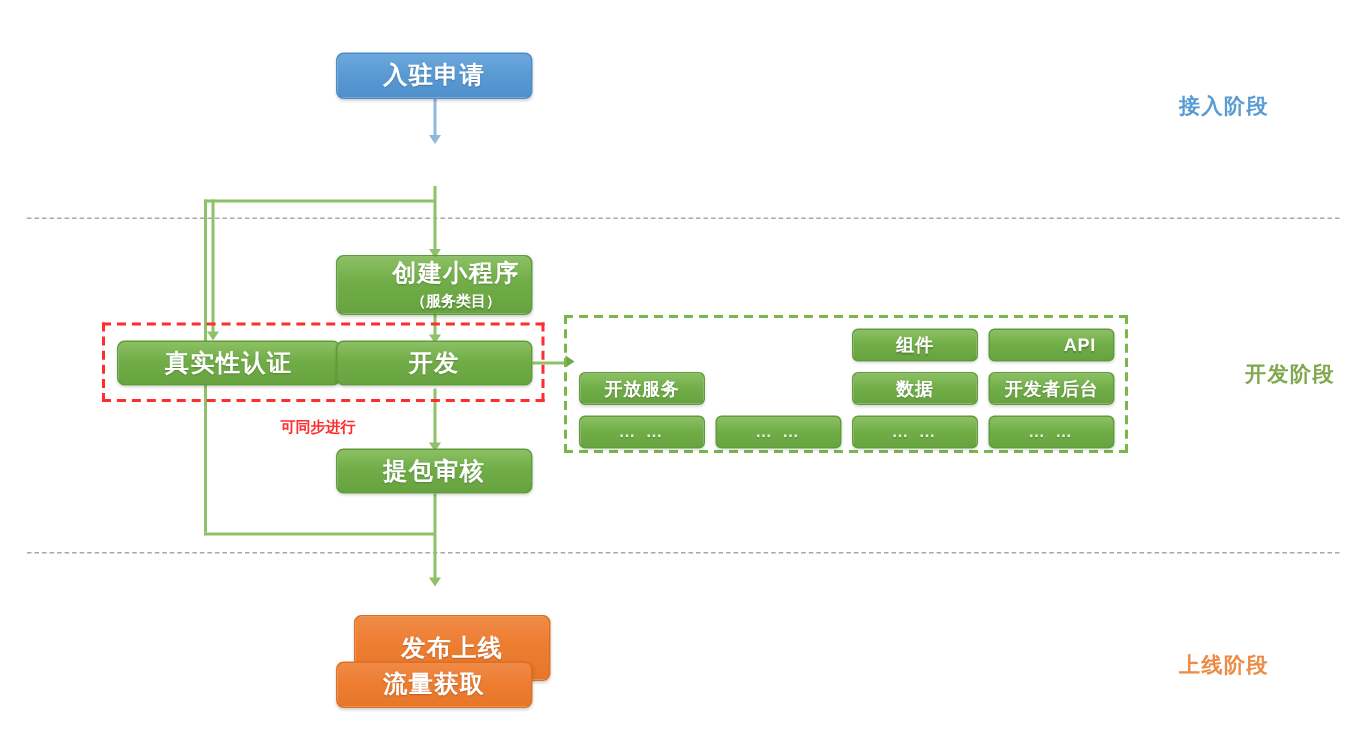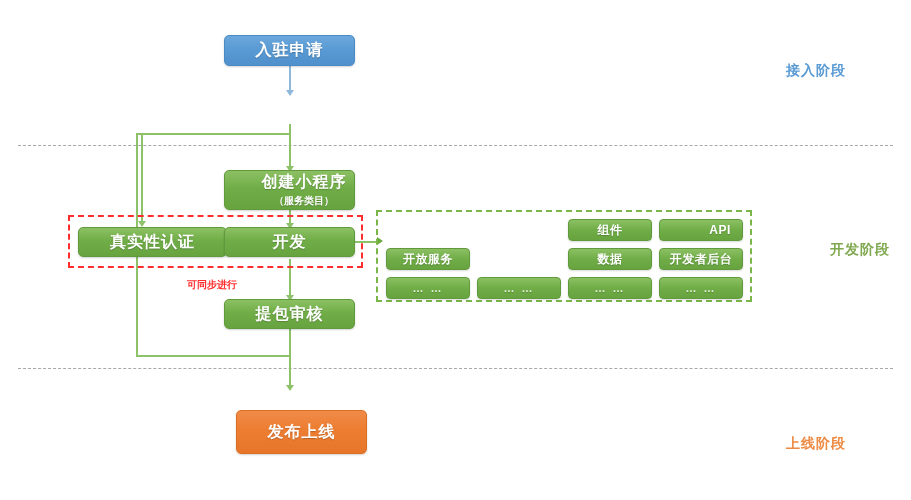--- a/index.html
+++ b/index.html
@@ -191,20 +191,23 @@
   </div>
 
   <div class="node green" style="left:224px;top:299px;width:131px;height:30px;">
     <span>提包审核</span>
   </div>
 
   <div class="node orange" style="left:236px;top:390px;width:131px;height:44px;margin-top:20px;">
     <span>发布上线</span>
   </div>
 
+  <div class="node orange" style="left:224px;top:441px;width:131px;height:31px;">
+    <span>流量获取</span>
+  </div>
 
   <div class="cell" style="left:568px;top:219px;width:84px;height:22px;">
     <span>组件</span>
     </div>
   <div class="cell" style="left:659px;top:219px;width:84px;height:22px;padding-left:38px;">
     <span>API</span>
     </div>
 
   <div class="cell" style="left:386px;top:248px;width:84px;height:22px;">
     <span>开放服务</span>

